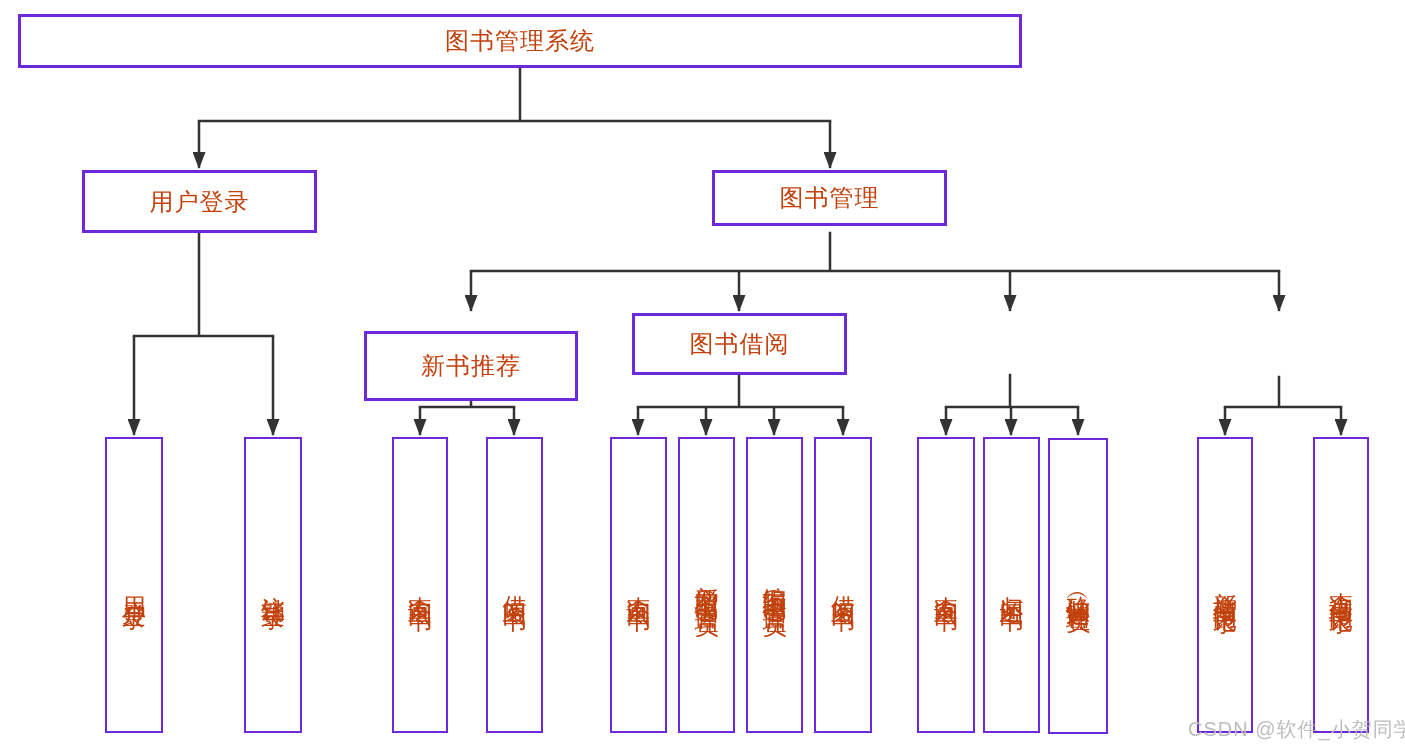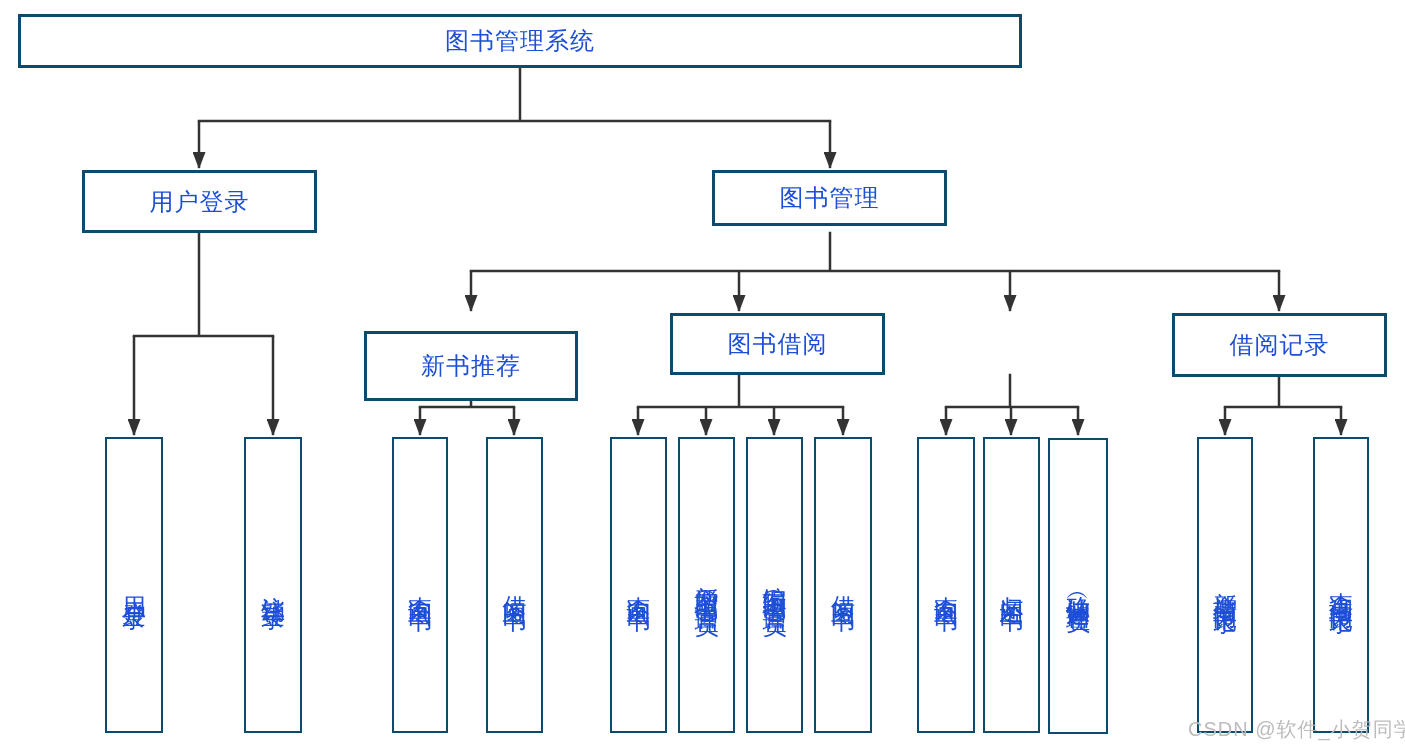--- a/index.html
+++ b/index.html
@@ -19,22 +19,22 @@
     position: absolute;
     left: 0;
     top: 0;
     width: 1405px;
     height: 747px;
   }
   .box {
     position: absolute;
     box-sizing: border-box;
     background: #ffffff;
-    border: 3px solid #0c4a6e;
-    color: #1d4ed8;
+    border: 3px solid #6d28d9;
+    color: #c2410c;
     display: flex;
     align-items: center;
     justify-content: center;
     text-align: center;
   }
   .h-box {
     font-size: 24px;
     letter-spacing: 1px;
     line-height: 1;
     white-space: nowrap;
@@ -45,21 +45,21 @@
     text-orientation: mixed;
     font-size: 24px;
     letter-spacing: 4px;
     line-height: 1;
   }
   
   #node-root           { left: 18px;   top: 14px;  width: 1004px; height: 54px; }
   #node-user-login     { left: 82px;   top: 170px; width: 235px;  height: 63px; }
   #node-book-mgmt      { left: 712px;  top: 170px; width: 235px;  height: 56px; }
   #node-new-book       { left: 364px;  top: 331px; width: 214px;  height: 70px; }
-  #node-book-borrow    { left: 632px;  top: 313px; width: 215px;  height: 62px; margin-left: 38px; }
+  #node-book-borrow    { left: 632px;  top: 313px; width: 215px;  height: 62px; }
   #node-current-borrow { left: 903px;  top: 313px; width: 215px;  height: 62px; }
   #node-borrow-record  { left: 1172px; top: 313px; width: 215px;  height: 64px; }
 
   #leaf-ul-login   { left: 105px;  top: 437px; width: 58px; height: 296px; }
   #leaf-ul-logout  { left: 244px;  top: 437px; width: 58px; height: 296px; }
   #leaf-nb-query   { left: 392px;  top: 437px; width: 56px; height: 296px; }
   #leaf-nb-borrow  { left: 486px;  top: 437px; width: 57px; height: 296px; }
   #leaf-bb-query   { left: 610px;  top: 437px; width: 57px; height: 296px; }
   #leaf-bb-add     { left: 678px;  top: 437px; width: 57px; height: 296px; }
   #leaf-bb-edit    { left: 746px;  top: 437px; width: 57px; height: 296px; }
@@ -126,21 +126,20 @@
     </g>
   </svg>
 
   <div class="box h-box" id="node-root">图书管理系统</div>
 
   <div class="box h-box" id="node-user-login">用户登录</div>
   <div class="box h-box" id="node-book-mgmt">图书管理</div>
 
   <div class="box h-box" id="node-new-book">新书推荐</div>
   <div class="box h-box" id="node-book-borrow">图书借阅</div>
-  <div class="box h-box" id="node-borrow-record">借阅记录</div>
 
   <div class="box v-box" id="leaf-ul-login">用户登录</div>
   <div class="box v-box" id="leaf-ul-logout">注销登录</div>
 
   <div class="box v-box" id="leaf-nb-query">查询图书</div>
   <div class="box v-box" id="leaf-nb-borrow">借阅图书</div>
 
   <div class="box v-box" id="leaf-bb-query">查询图书</div>
   <div class="box v-box" id="leaf-bb-add">新增图书（管理员）</div>
   <div class="box v-box" id="leaf-bb-edit">编辑图书（管理员）</div>

